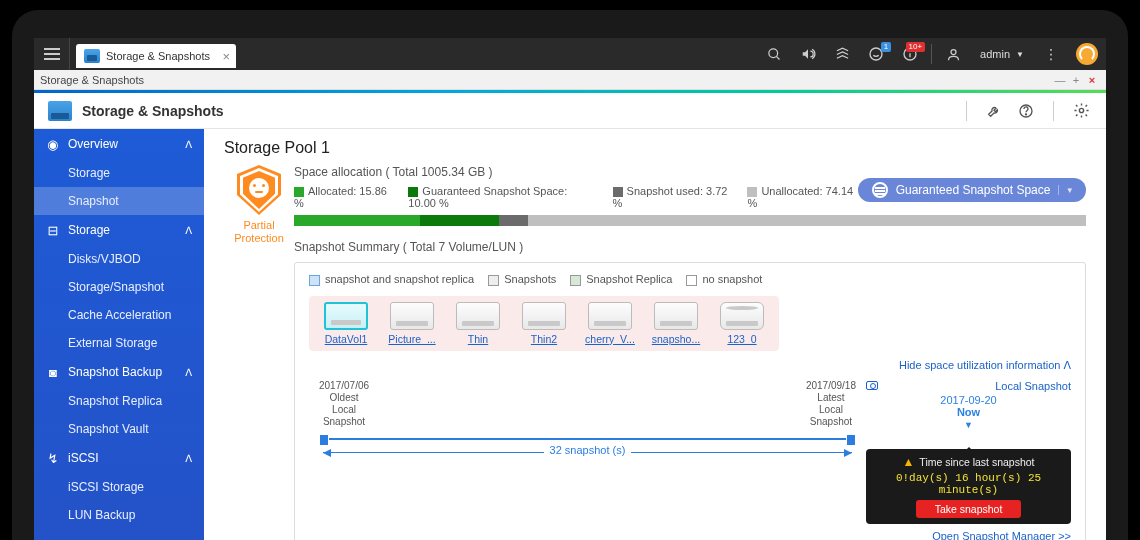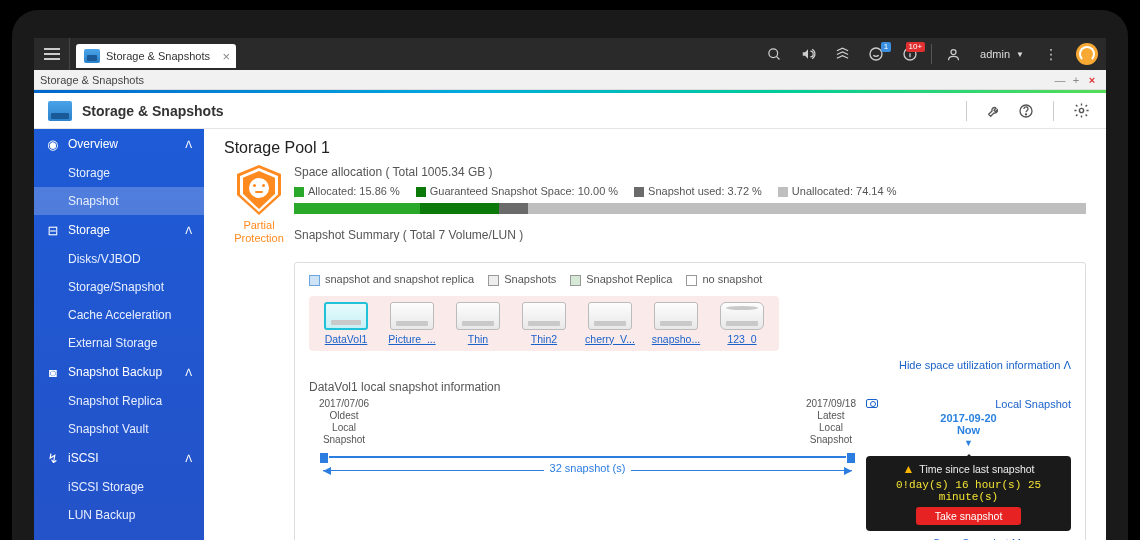--- a/index.html
+++ b/index.html
@@ -70,21 +70,21 @@
 .bar { height: 11px; background: #bfbfbf; display: flex; }
 .bar .seg1 { background: #2aa82a; width: 15.86%; }
 .bar .seg2 { background: #0b7a0b; width: 10%; }
 .bar .seg3 { background: #6b6b6b; width: 3.72%; }
 
 .gss-btn { background: #6a86d9; color: #fff; border-radius: 14px; padding: 4px 14px; display: flex; align-items: center; gap: 8px; font-size: 12px; cursor: pointer; height: 24px; }
 .gss-btn .caret { font-size: 9px; opacity: .8; border-left: 1px solid rgba(255,255,255,.5); padding-left: 8px; }
 .gss-ico { width: 16px; height: 16px; border: 2px solid #fff; border-radius: 50%; position: relative; }
 .gss-ico::after { content:""; position:absolute; width:10px; height:2px; background:#fff; top:3px; left:1px; box-shadow: 0 3px 0 #fff, 0 6px 0 #fff; }
 
-.section-title { color: #555; margin: 14px 0 20px; }
+.section-title { color: #555; margin: 14px 0 8px; }
 .panel { border: 1px solid #dcdcdc; border-radius: 3px; padding: 10px 14px; }
 .snap-legend { display: flex; gap: 14px; font-size: 11px; color: #555; margin-bottom: 10px; }
 .cb { width: 11px; height: 11px; border: 1px solid #999; display: inline-block; margin-right: 5px; vertical-align: middle; }
 .cb.c1 { background: #cfe3f7; border-color: #6aa5e0; }
 .cb.c2 { background: #eee; }
 .cb.c3 { background: #d6e9d6; }
 .cb.c4 { background: #fff; }
 .vol-row { display: flex; gap: 12px; background: #fbeaea; padding: 6px 10px; border-radius: 4px; width: fit-content; }
 .vol { text-align: center; width: 54px; }
 .vol-ico { width: 44px; height: 28px; margin: 0 auto 3px; background: linear-gradient(#fdfdfd,#e8e8e8); border: 1px solid #bbb; border-radius: 3px; position: relative; }
@@ -105,21 +105,21 @@
 .tl-track::before, .tl-track::after { content:""; position:absolute; top: -4px; width:8px; height:10px; background:#2b7de0; border:1px solid #fff; }
 .tl-track::before { left:-4px; } .tl-track::after { right:-4px; }
 .tl-arrow { position: absolute; top: 14px; left: 0; right: 0; border-top: 1px solid #2b7de0; }
 .tl-arrow::before, .tl-arrow::after { content: ""; position: absolute; top: -4px; width: 0; height: 0; border-top: 4px solid transparent; border-bottom: 4px solid transparent; }
 .tl-arrow::before { left: 0; border-right: 8px solid #2b7de0; }
 .tl-arrow::after { right: 0; border-left: 8px solid #2b7de0; }
 .tl-count { position: absolute; top: 6px; left: 0; right: 0; text-align: center; color: #2b7de0; background: #fff; width: fit-content; margin: auto; padding: 0 6px; font-size: 11px; }
 
 .tl-side { width: 205px; text-align: center; font-size: 11px; }
 .ls-label { color: #1a62c9; display: flex; align-items: center; justify-content: space-between; gap: 10px; }
-.now { color: #2b82e0; margin: 2px 0 8px; font-weight: bold; }
+.now { color: #2b82e0; margin: 2px 0 19px; }
 .warn-box { background: #1a1a1a; color: #eee; border-radius: 4px; padding: 6px 8px; font-size: 10.5px; position: relative; }
 .warn-box::before { content:""; position:absolute; top:-8px; left:50%; margin-left:-6px; border:6px solid transparent; border-bottom-color:#1a1a1a; }
 .warn-title { display: flex; align-items: center; gap: 5px; justify-content: center; margin-bottom: 3px; }
 .warn-tri { color: #f7b500; font-size: 12px; }
 .warn-time { color: #f2e233; font-family: "Courier New", monospace; font-size: 11px; }
 .take-btn { background: #e62222; color: #fff; border-radius: 3px; padding: 3px 19px; margin: 4px auto 0; width: fit-content; cursor: pointer; }
 .osm-link { color: #1a62c9; text-align: right; margin-top: 6px; cursor: pointer; }
 .cam-ico { width: 12px; height: 9px; border: 1.5px solid #1a62c9; border-radius: 2px; display: inline-block; position: relative; }
 .cam-ico::after { content:""; position:absolute; width:4px; height:4px; border:1.5px solid #1a62c9; border-radius:50%; top:0.5px; left:2.5px; }
 </style>
@@ -275,20 +275,25 @@
         <div class="row">
           <div style="flex:1">
             <div class="alloc-title">Space allocation ( Total 1005.34 GB )</div>
             <div class="legend">
               <span><i class="sw alloc"></i><span>Allocated: 15.86 %</span></span>
               <span><i class="sw gss"></i><span>Guaranteed Snapshot Space: 10.00 %</span></span>
               <span><i class="sw used"></i><span>Snapshot used: 3.72 %</span></span>
               <span><i class="sw unalloc"></i><span>Unallocated: 74.14 %</span></span>
             </div>
           </div>
+          <div class="gss-btn">
+            <span class="gss-ico"></span>
+            <span>Guaranteed Snapshot Space</span>
+            <span class="caret">▾</span>
+          </div>
         </div>
         <div class="bar">
                 <div class="seg1"></div>
                 <div class="seg2"></div>
                 <div class="seg3"></div>
               </div>
 
         <div class="section-title">Snapshot Summary ( Total 7 Volume/LUN )</div>
         <div class="panel">
           <div class="snap-legend">
@@ -322,23 +327,20 @@
                     <div class="vol-ico"></div>
                     <a>snapsho...</a>
                   </div>
             <div class="vol db">
                     <div class="vol-ico"></div>
                     <a>123_0</a>
                   </div>
           </div>
           <div class="hide-link"><span>Hide space utilization information</span> <span>ᐱ</span></div>
 
-          <div class="timeline-title">
-                  <span>DataVol1 local snapshot information</span>
-                </div>
           <div class="tl-area">
             <div class="tl-main">
               <div class="tl-dates">
                 <div><span>2017/07/06</span><br><span style="white-space:pre-line">Oldest
 Local
 Snapshot</span></div>
                 <div><span>2017/09/18</span><br><span style="white-space:pre-line">Latest
 Local
 Snapshot</span></div>
               </div>

